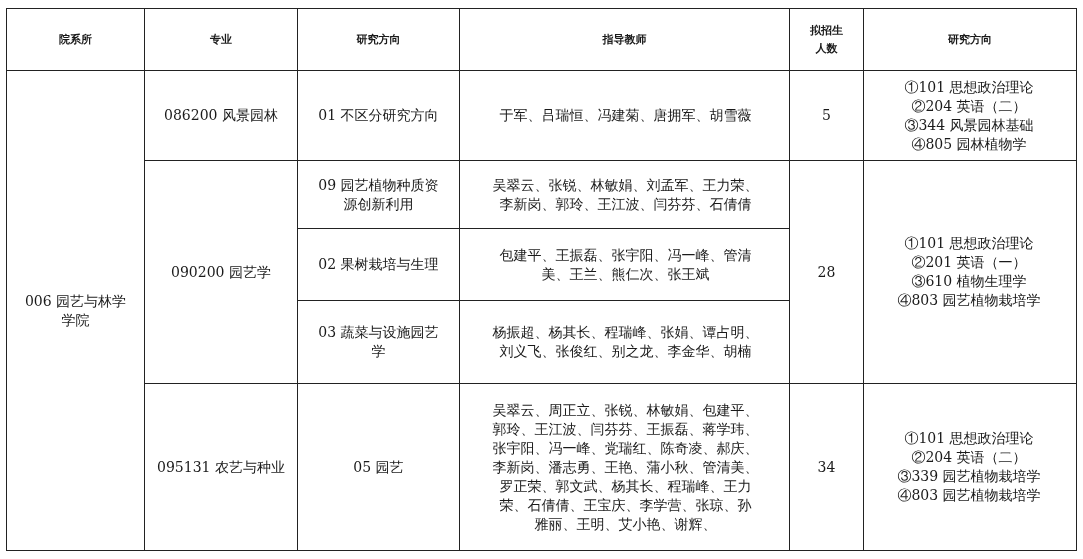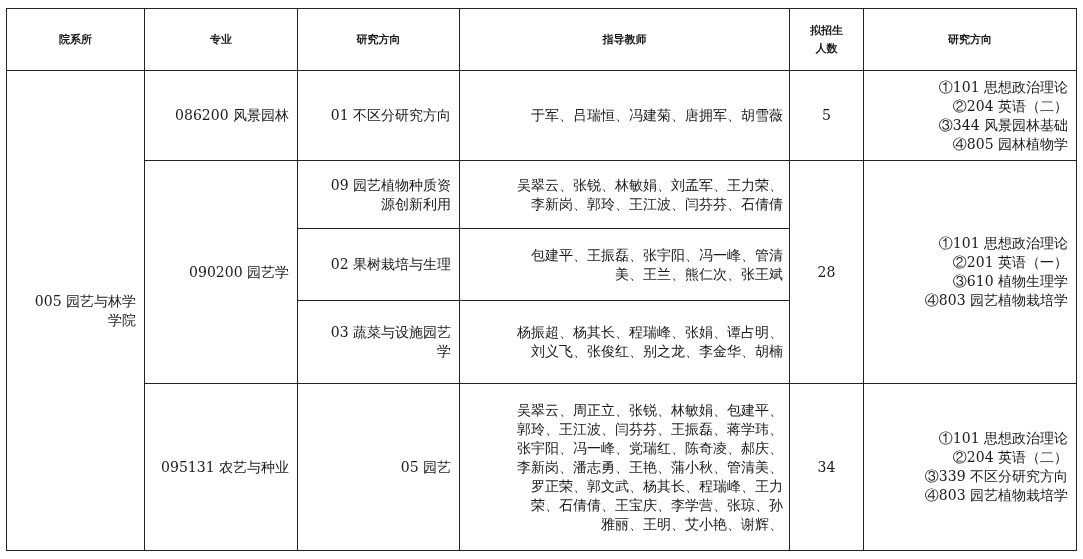--- a/index.html
+++ b/index.html
@@ -22,21 +22,21 @@
       table-layout: fixed;
       width: 1070px;
     }
     .tbl td, .tbl th {
       border: 1px solid #222;
       padding: 0 8px;
       vertical-align: middle;
       font-size: 14px;
       line-height: 19px;
       font-weight: normal;
-      text-align: right;
+      text-align: center;
     }
     .tbl th {
       font-family: "DejaVu Sans", "Liberation Sans", sans-serif;
       font-weight: bold;
       text-align: center;
       font-size: 11px;
       height: 61px;
       padding: 0 4px;
     }
     .tbl th.small {
@@ -70,21 +70,21 @@
         <span>拟招生</span>
         <span>人数</span>
       </th>
       <th>研究方向</th>
     </tr>
   </thead>
   <tbody>
 
     <tr style="height:90px">
       <td rowspan="5" class="lines">
-        <span>005 园艺与林学</span>
+        <span>006 园艺与林学</span>
         <span>学院</span>
       </td>
       <td>086200 风景园林</td>
       <td>01 不区分研究方向</td>
       <td class="teachers lines">
         <span>于军、吕瑞恒、冯建菊、唐拥军、胡雪薇</span>
       </td>
       <td class="center">5</td>
       <td class="exam lines">
         <span>①101 思想政治理论</span>
@@ -141,18 +141,18 @@
         <span>张宇阳、冯一峰、党瑞红、陈奇凌、郝庆、</span>
         <span>李新岗、潘志勇、王艳、蒲小秋、管清美、</span>
         <span>罗正荣、郭文武、杨其长、程瑞峰、王力</span>
         <span>荣、石倩倩、王宝庆、李学营、张琼、孙</span>
         <span>雅丽、王明、艾小艳、谢辉、</span>
       </td>
       <td class="center">34</td>
       <td class="exam lines">
         <span>①101 思想政治理论</span>
         <span>②204 英语（二）</span>
-        <span>③339 不区分研究方向</span>
+        <span>③339 园艺植物栽培学</span>
         <span>④803 园艺植物栽培学</span>
       </td>
     </tr>
   </tbody>
 </table>
 
 </body></html>

